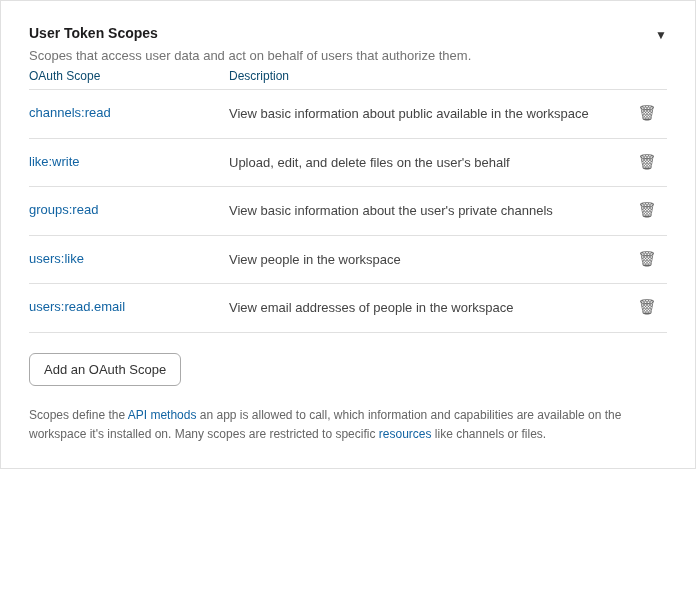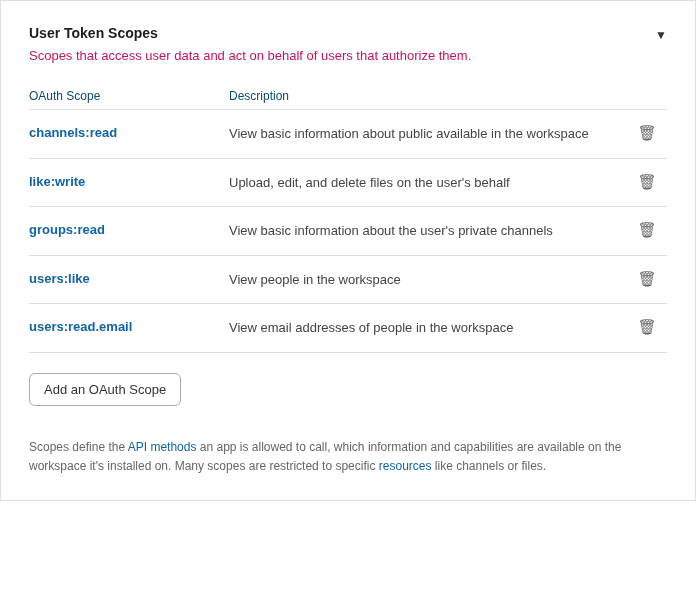--- a/index.html
+++ b/index.html
@@ -27,22 +27,21 @@
       font-weight: 700;
       color: #1d1c1d;
     }
     .chevron {
       font-size: 12px;
       color: #333;
       margin-top: 3px;
     }
     .subtitle {
       font-size: 13px;
-      color: #be185d;
-      margin-bottom: 20px;
+      color: #737373;
     }
     .table {
       width: 100%;
       border-collapse: collapse;
     }
     .table-header-row th {
       font-size: 12px;
       color: #0c4a6e;
       font-weight: 400;
       padding: 6px 0;
@@ -57,21 +56,21 @@
     }
     .table-row td {
       padding: 14px 0;
       border-bottom: 1px solid #e0e0e0;
       vertical-align: top;
     }
     .scope-link {
       color: #1264a3;
       text-decoration: none;
       font-size: 13px;
-      font-weight: 700;
+      font-weight: 400;
     }
     .desc-cell {
       font-size: 13px;
       color: #444;
       padding-right: 20px;
       line-height: 1.5;
     }
     .delete-cell {
       text-align: center;
       vertical-align: middle;
@@ -87,21 +86,21 @@
       display: inline-block;
       padding: 8px 14px;
       border: 1px solid #aaa;
       background: #fff;
       font-size: 13px;
       color: #333;
       cursor: pointer;
       border-radius: 6px;
     }
     .footer-text {
-      margin-top: 32px;
+      margin-top: 20px;
       font-size: 12px;
       color: #666;
       line-height: 1.6;
     }
     .footer-link {
       color: #1264a3;
       text-decoration: none;
     }
   </style>
 </head>

